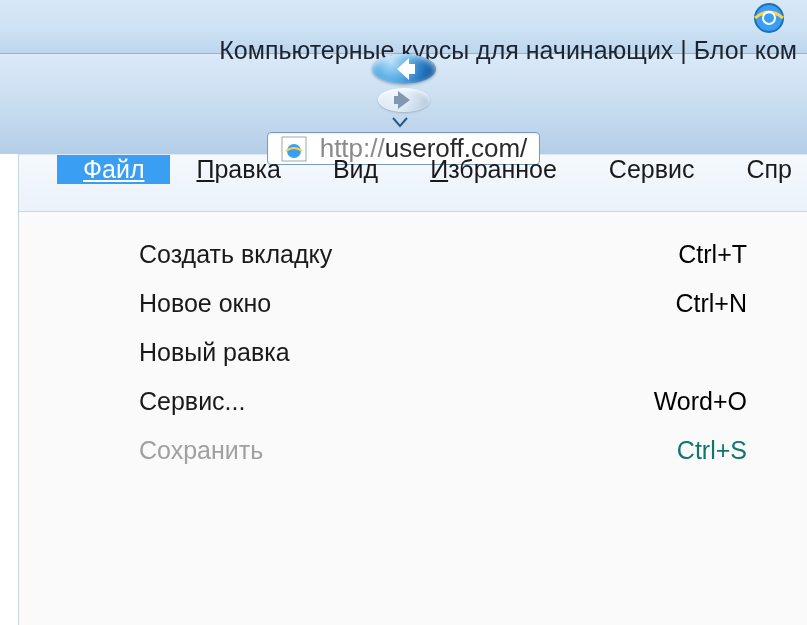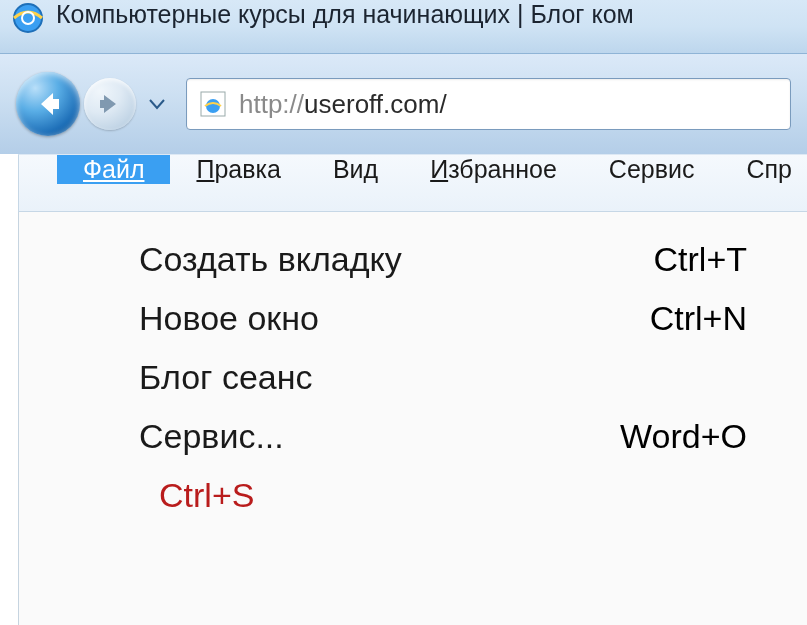--- a/index.html
+++ b/index.html
@@ -2,34 +2,36 @@
 <html><head>
 <meta charset="utf-8">
 <style>
 * { box-sizing: border-box; margin: 0; padding: 0; font-family: Tahoma, Verdana, sans-serif; }
 body { width: 807px; height: 625px; overflow: hidden; background: #fff; }
 
 .titlebar {
   height: 54px;
   background: linear-gradient(to bottom, #d7e8f7 0%, #cfe3f4 50%, #bdd6ed 100%);
   display: flex;
-  align-items: flex-start;
+  align-items: flex-end;
   padding: 0 10px;
   border-bottom: 1px solid #8fb4d6;
+  flex-direction: column;
 }
 .titlebar .ie-logo { width: 36px; height: 36px; margin-right: 10px; }
 .titlebar-text { font-size: 25px; color: #1b2430; white-space: nowrap; }
 
 .navbar {
   height: 100px;
   background: linear-gradient(to bottom, #dbe9f8 0%, #cde0f2 40%, #b4cee8 100%);
   display: flex;
   align-items: center;
-  padding: 12px 16px;
+  padding: 0 16px;
   gap: 4px;
+  flex-direction: column;
 }
 .nav-btn {
   width: 64px; height: 64px; border-radius: 50%;
   display: flex; align-items: center; justify-content: center;
   position: relative;
 }
 .nav-back {
   background: radial-gradient(circle at 30% 25%, #b9dff9 0%, #5aaee6 35%, #1e6fb8 70%, #0d4d87 100%);
   box-shadow: inset 0 2px 6px rgba(255,255,255,.7), 0 1px 3px rgba(0,0,0,.3);
 }
@@ -89,27 +91,27 @@
   margin-left: 18px;
   background: #fafafa;
   border-left: 1px solid #c6d4e0;
   min-height: 420px;
   padding-top: 18px;
 }
 .dd-item {
   display: flex;
   align-items: flex-end;
   padding: 10px 40px 10px 120px;
-  font-size: 34px;
+  font-size: 25px;
   color: #1a1a1a;
 }
 .dd-item.disabled { color: #a0a0a0; }
 .dd-label { flex: 1; }
 .dd-shortcut { color: #000000; padding-right: 20px; }
-.dd-item.disabled .dd-shortcut { color: #b91c1c; margin-left: 20px; }
+.dd-item.disabled .dd-shortcut { color: #0f766e; margin-left: 20px; }
 
 
 svg { display: block; }
 </style>
 </head>
 <body>
 
 <div class="titlebar">
   <span class="ie-logo">
     <svg viewBox="0 0 36 36" width="36" height="36">
@@ -179,23 +181,24 @@
 <div class="dropdown">
   <div class="dd-item">
     <span class="dd-label">Создать вкладку</span>
     <span class="dd-shortcut">Ctrl+T</span>
   </div>
   <div class="dd-item">
     <span class="dd-label">Новое окно</span>
     <span class="dd-shortcut">Ctrl+N</span>
   </div>
   <div class="dd-item">
-    <span class="dd-label">Блог сеанс</span>
+    <span class="dd-label">Новый равка</span>
     <span class="dd-shortcut"></span>
   </div>
   <div class="dd-item">
     <span class="dd-label">Сервис...</span>
     <span class="dd-shortcut">Word+O</span>
   </div>
   <div class="dd-item disabled">
+    <span class="dd-label">Сохранить</span>
     <span class="dd-shortcut">Ctrl+S</span>
   </div>
 </div>
 
 </body></html>

